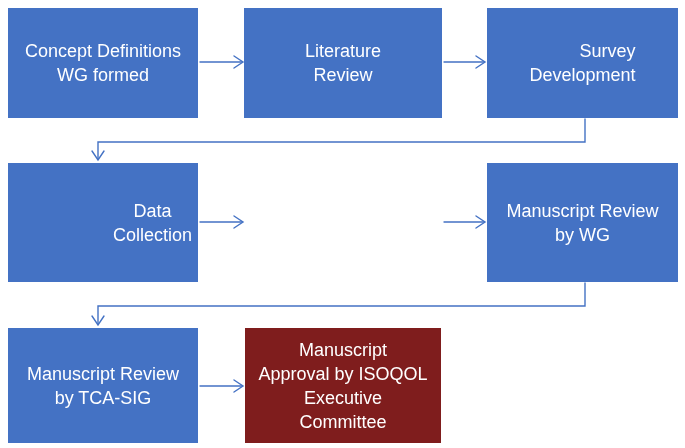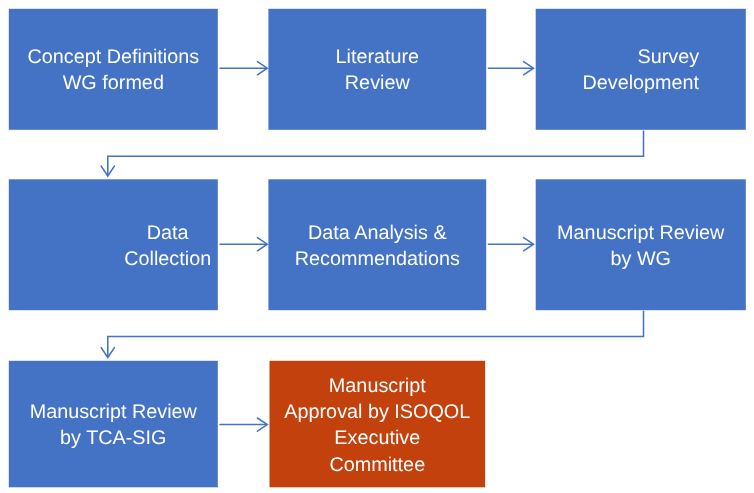--- a/index.html
+++ b/index.html
@@ -100,32 +100,28 @@
 Review</span>
   </div>
   <div class="node n2" style="background: rgb(68, 114, 196); color: rgb(255, 255, 255); text-align: right;">
     <span>Survey
 Development</span>
   </div>
   <div class="node n3" style="background: rgb(68, 114, 196); color: rgb(255, 255, 255);">
     <span>Data
 Collection</span>
   </div>
-  <div class="node n4" style="background: rgb(68, 114, 196); color: rgb(255, 255, 255);">
-    <span>Data Analysis &amp;
-Recommendations</span>
-  </div>
   <div class="node n5" style="background: rgb(68, 114, 196); color: rgb(255, 255, 255);">
     <span>Manuscript Review
 by WG</span>
   </div>
   <div class="node n6" style="background: rgb(68, 114, 196); color: rgb(255, 255, 255);">
     <span>Manuscript Review
 by TCA-SIG</span>
   </div>
-  <div class="node n7" style="background: #c2410c; color: rgb(255, 255, 255); text-align: center;">
+  <div class="node n7" style="background: #7f1d1d; color: rgb(255, 255, 255); text-align: center;">
     <span>Manuscript
 Approval by ISOQOL
 Executive
 Committee</span>
   </div>
 
 </div>
 
 </body></html>

